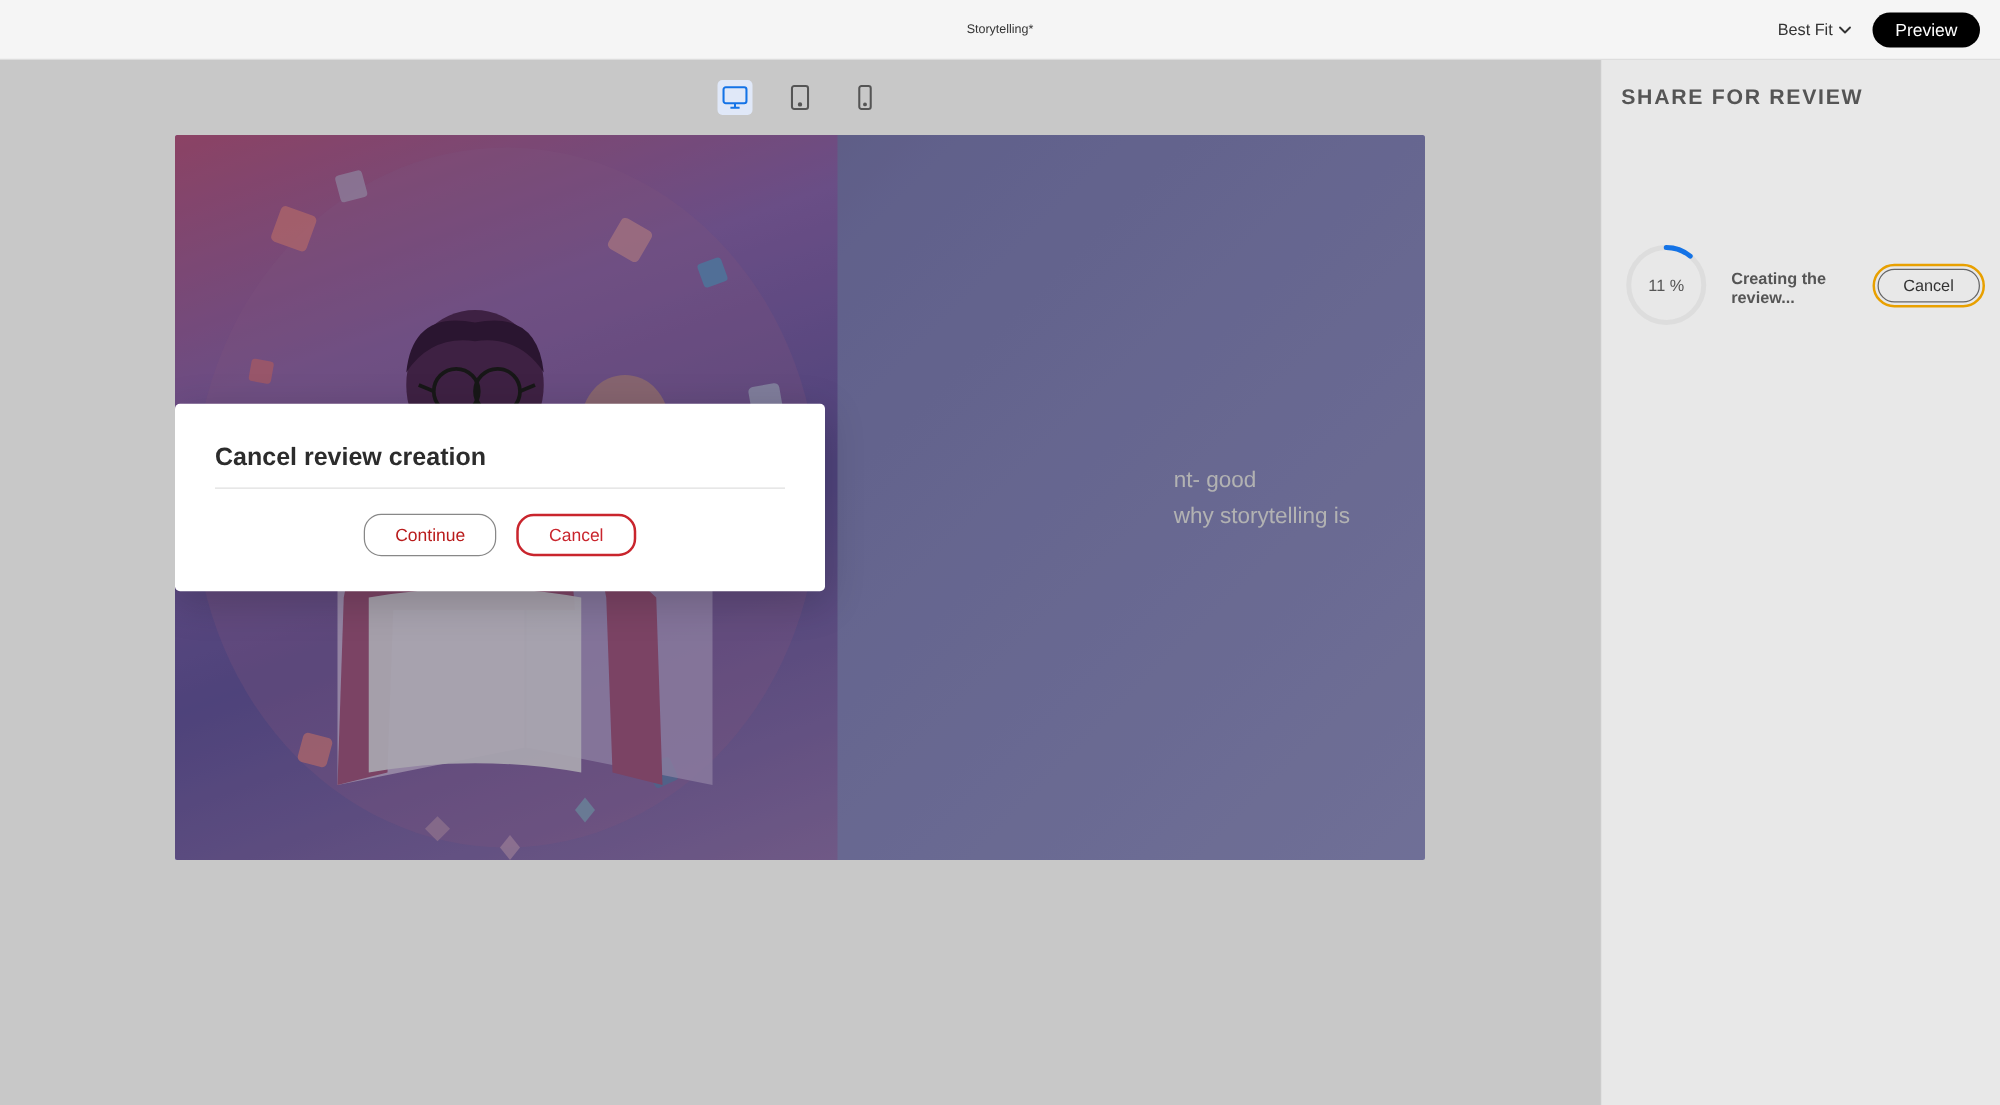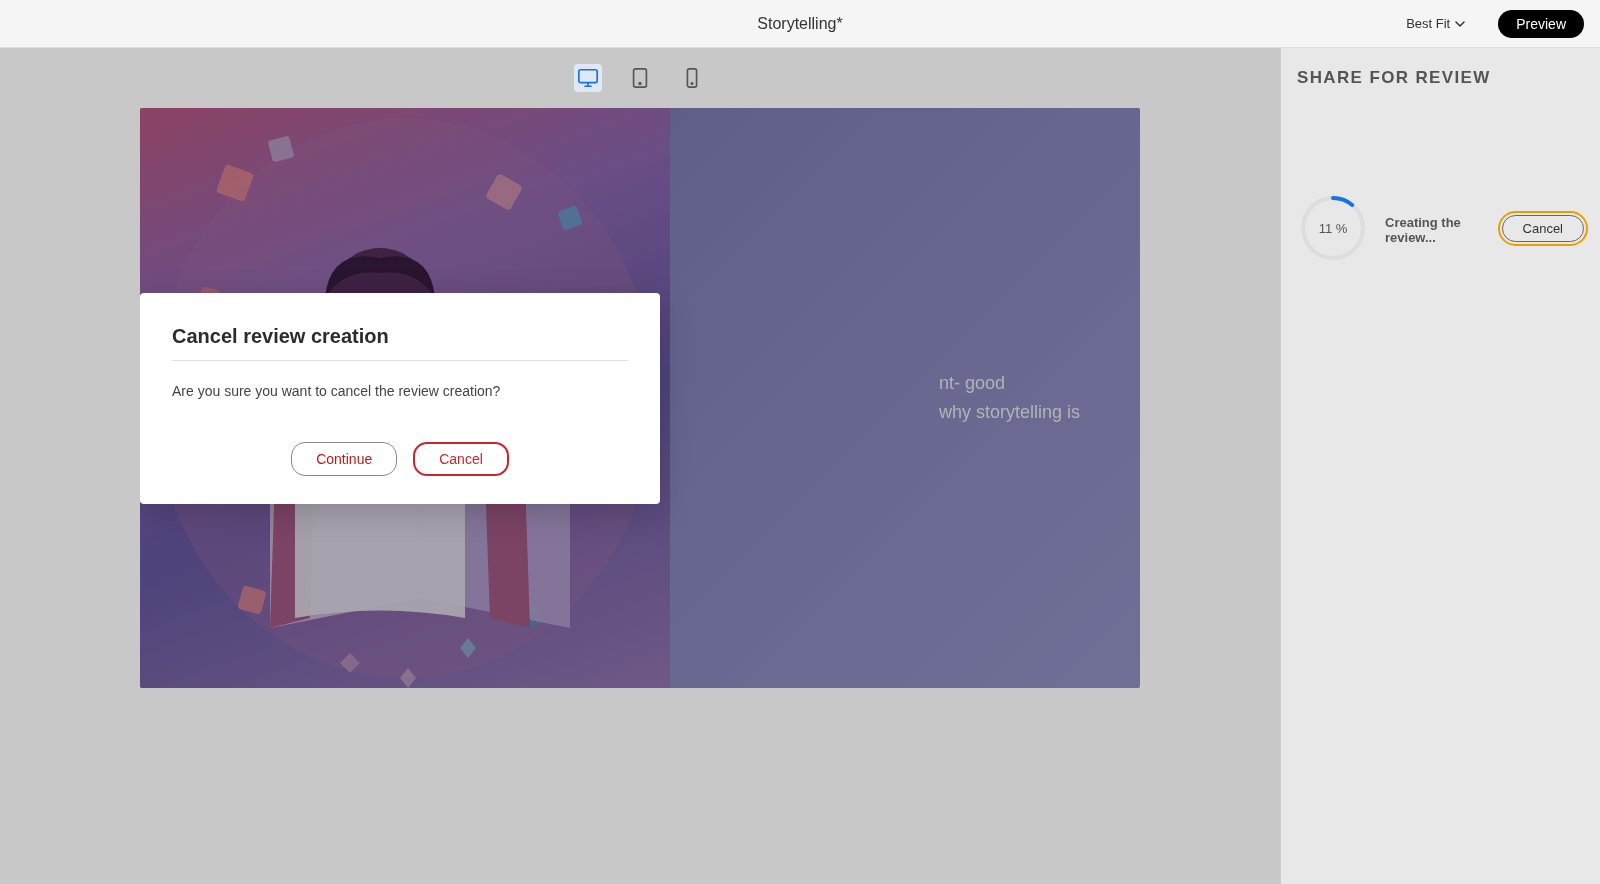--- a/index.html
+++ b/index.html
@@ -15,30 +15,30 @@
     .top-bar {
       height: 48px;
       background: #f5f5f5;
       display: flex;
       align-items: center;
       justify-content: center;
       position: relative;
       border-bottom: 1px solid #ddd;
     }
     .top-bar-title {
-      font-size: 16px;
+      font-size: 10px;
       color: #333;
       font-weight: 400;
     }
     .top-bar-right {
       position: absolute;
       right: 16px;
       display: flex;
       align-items: center;
-      gap: 24px;
+      gap: 8px;
     }
     .best-fit-btn {
       display: flex;
       align-items: center;
       gap: 4px;
       background: transparent;
       border: none;
       cursor: pointer;
       font-size: 13px;
       color: #333;
@@ -353,21 +353,20 @@
 
       <div class="text-content-area">
         <p>nt- good</p>
         <p>why storytelling is</p>
       </div>
 
       <div class="modal-overlay">
         <div class="modal">
           <h2 class="modal-title">Cancel review creation</h2>
           <div class="modal-divider"></div>
-          <p class="modal-body">Are you sure you want to cancel the review creation?</p>
           <div class="modal-actions">
             <button class="btn-continue">Continue</button>
             <button class="btn-cancel-modal">Cancel</button>
           </div>
         </div>
       </div>
     </div>
   </div>
 
   <div class="right-sidebar">

